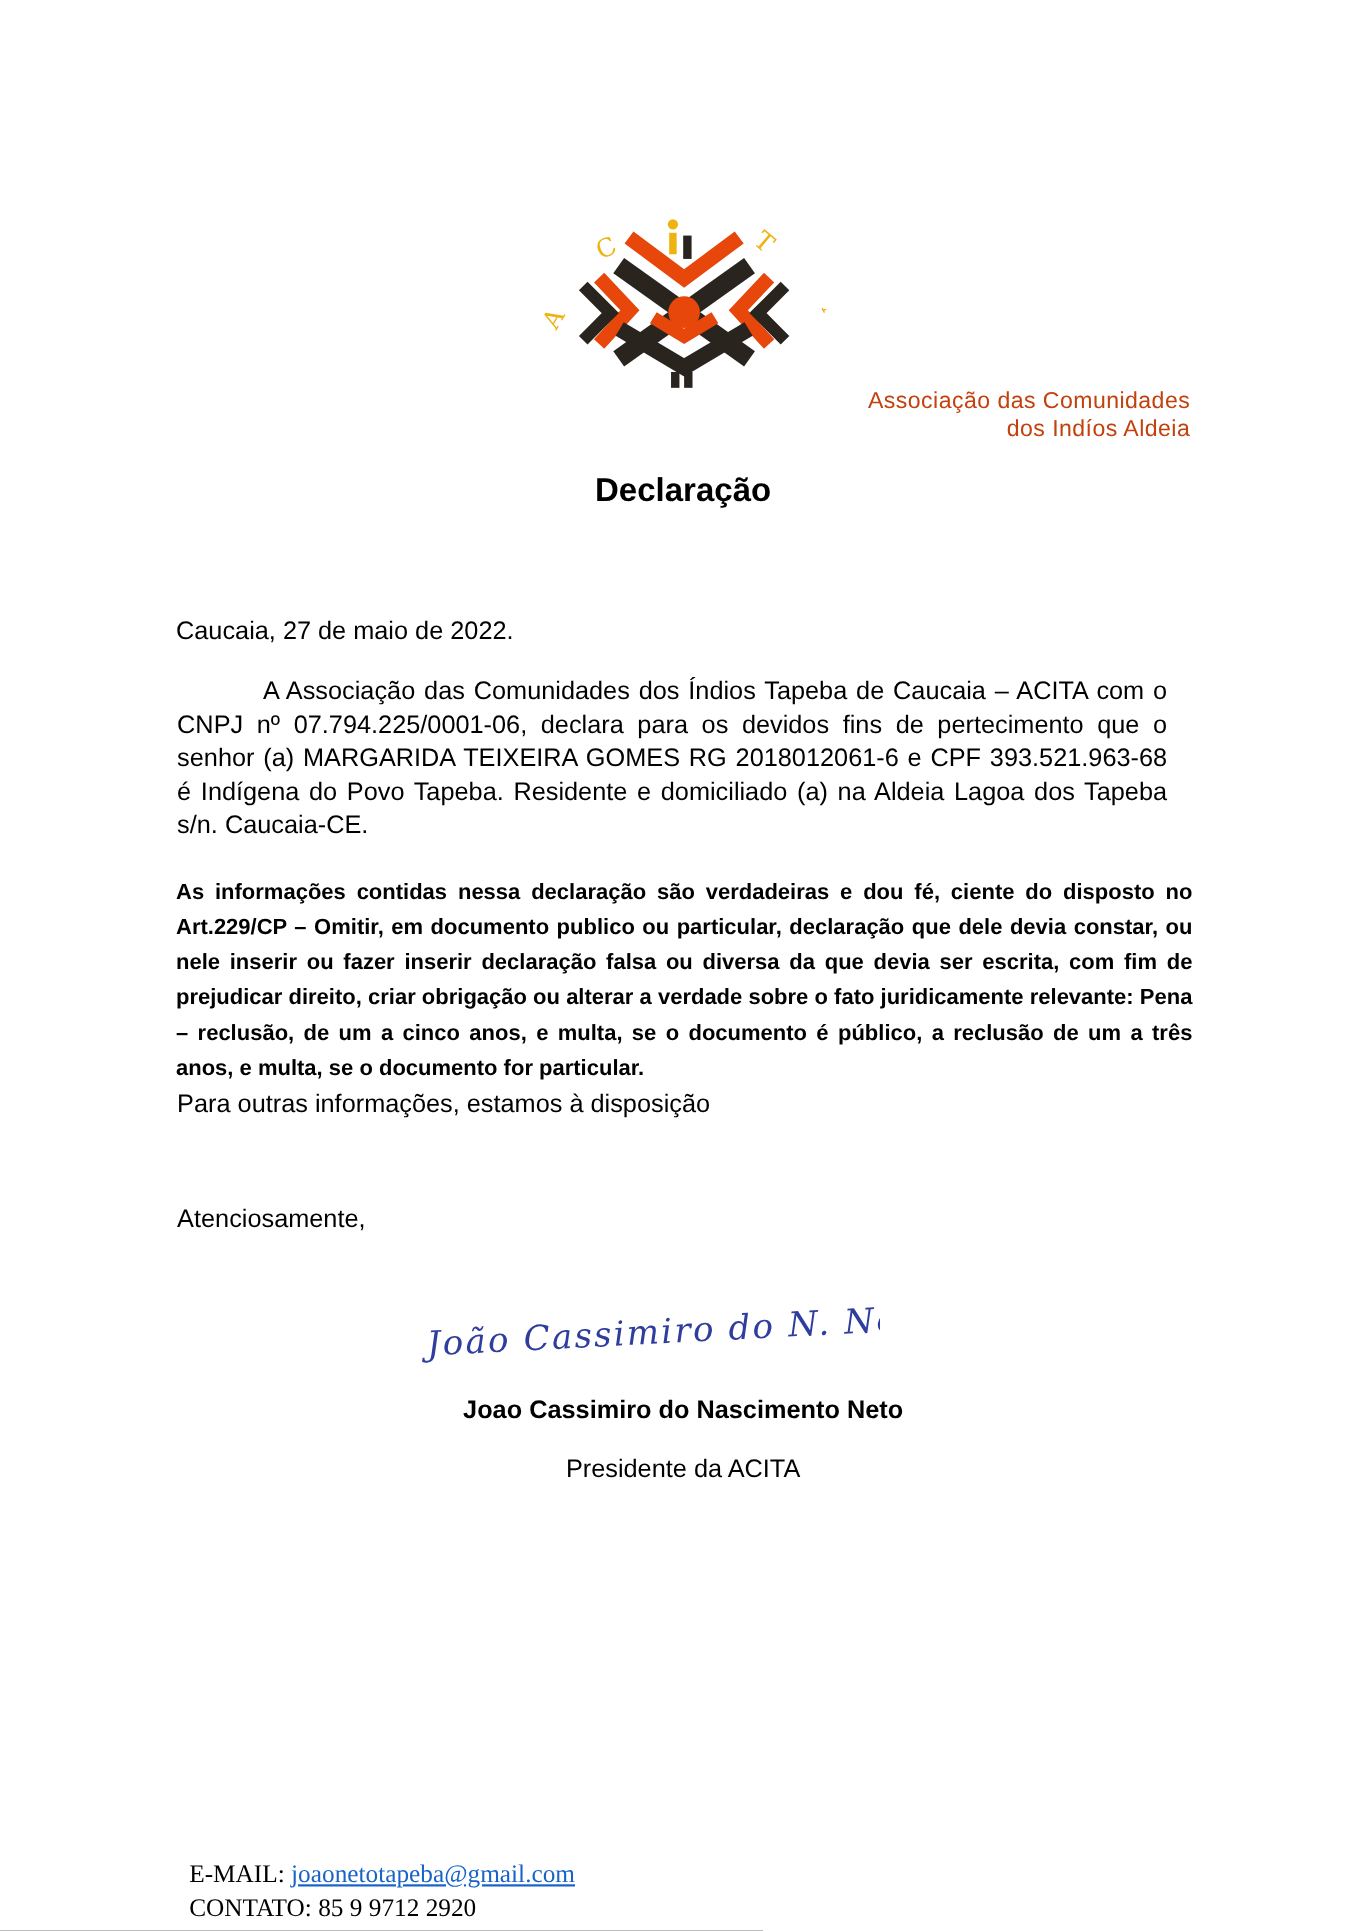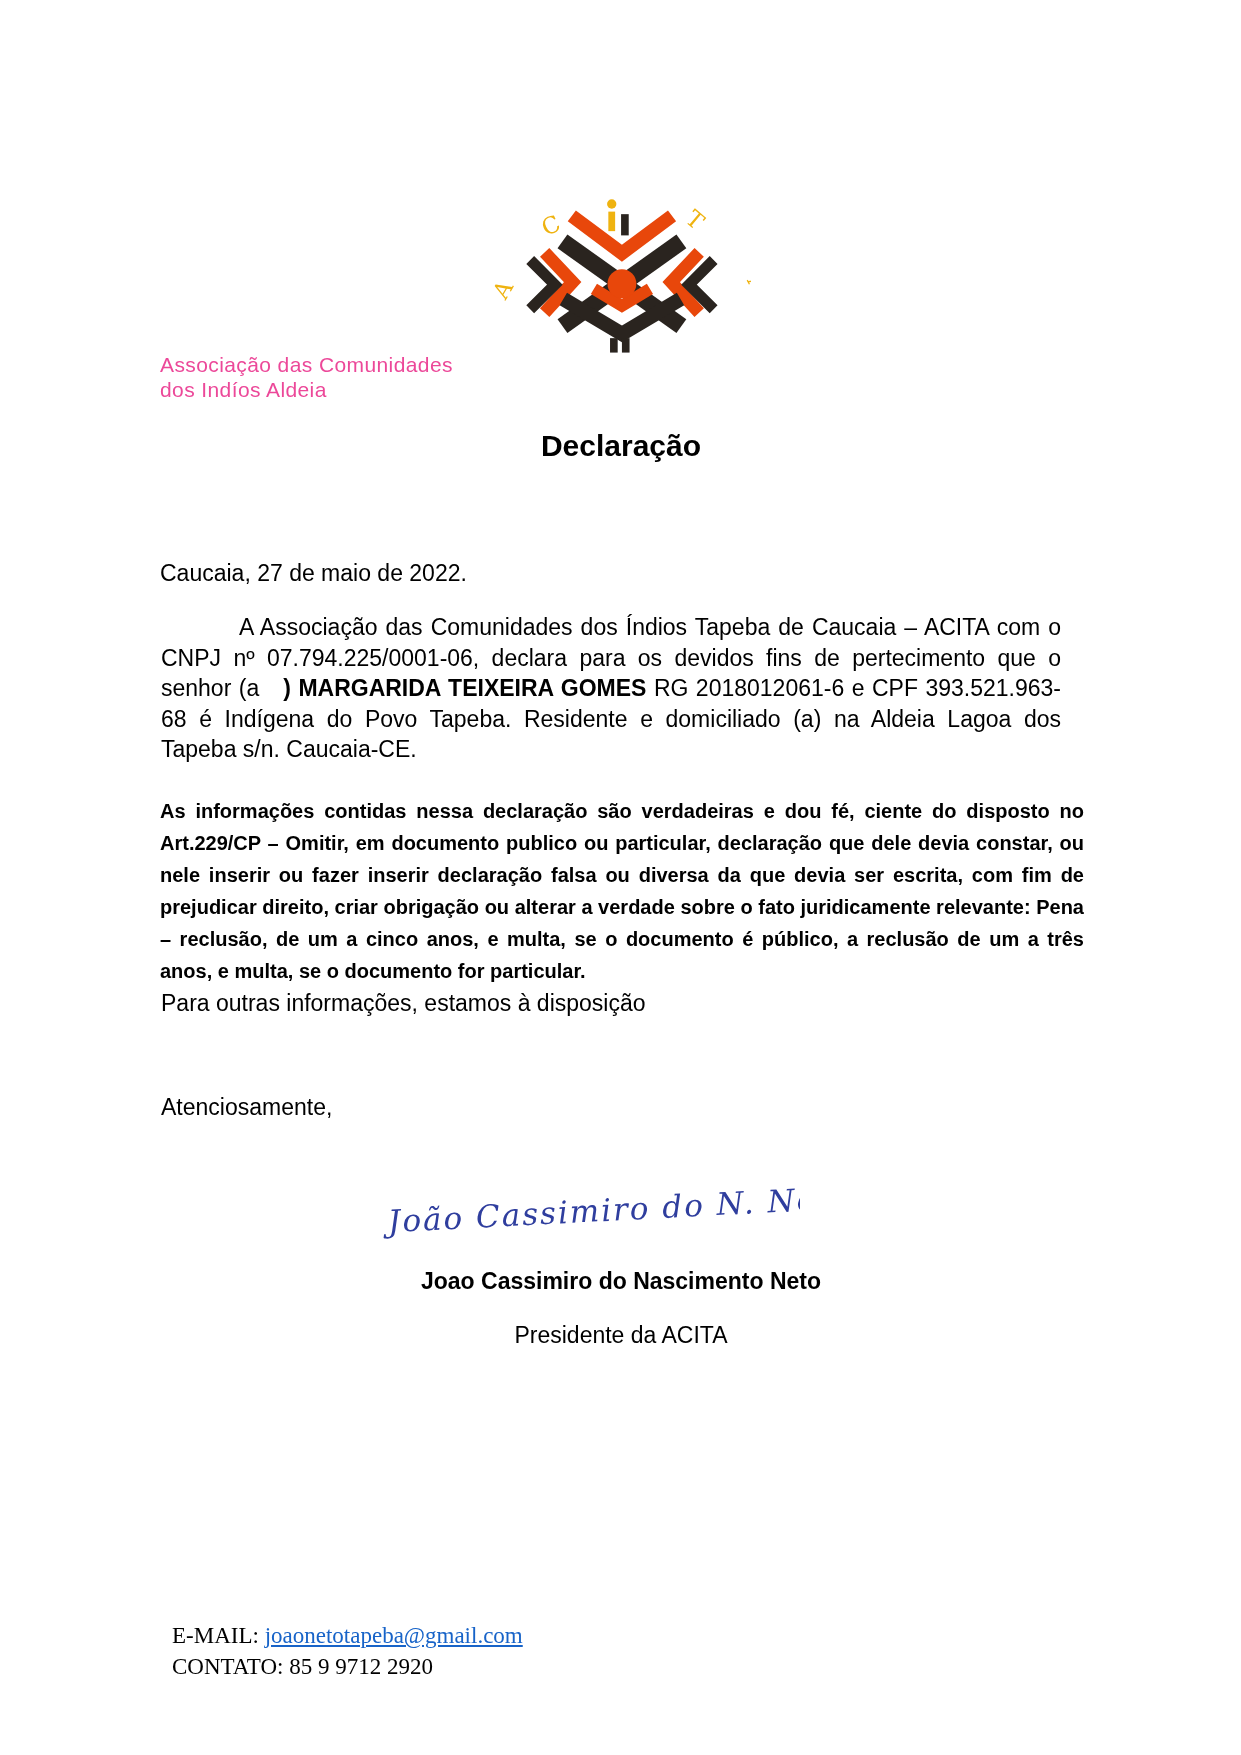--- a/index.html
+++ b/index.html
@@ -9,57 +9,57 @@
     margin:0 auto;
     background:#ffffff;
     font-family:"Liberation Sans",sans-serif;
     color:#000;
     overflow:hidden;
   }
   .abs{position:absolute;}
   .logo-emblem{left:492px;top:196px;}
   .logo-caption{
     left:160px;top:352px;width:922px;
-    text-align:left;
+    text-align:right;
     font-size:21px;line-height:25px;
-    color:#ec4899;letter-spacing:0.4px;
+    color:#c2410c;letter-spacing:0.4px;
   }
   .doc-title{
     left:160px;top:429px;width:922px;
     text-align:center;
     font-size:30px;font-weight:bold;
   }
   .date-line{
     left:160px;top:560px;width:893px;
     font-size:23px;
   }
   .para1{
     left:161px;top:612px;width:900px;
     font-size:23px;line-height:30.5px;
     text-align:justify;text-indent:78px;
   }
-  .para1 .b{font-weight:bold;margin-left:24px;}
+  .para1 .b{font-weight:normal;}
   .legal{
     left:160px;top:795px;width:924px;
     font-size:20px;font-weight:bold;line-height:32px;
     text-align:justify;
   }
   .availability{left:161px;top:990px;font-size:23px;text-align:center;}
   .closing{left:161px;top:1094px;font-size:23px;}
   .signature{left:370px;top:1162px;}
   .signer-name{
     left:160px;top:1268px;width:922px;
     text-align:center;font-size:23px;font-weight:bold;
   }
   .signer-role{
     left:160px;top:1322px;width:922px;
     text-align:center;font-size:23px;
   }
   .footer{
-    left:172px;top:1620px;width:900px;
+    left:172px;top:1688px;width:900px;
     font-family:"Liberation Serif",serif;
     font-size:23px;line-height:31px;
   }
   .footer a{color:#1763C8;text-decoration:underline;cursor:pointer;}
 </style>
 </head>
 <body>
 
 <div class="page">
 

